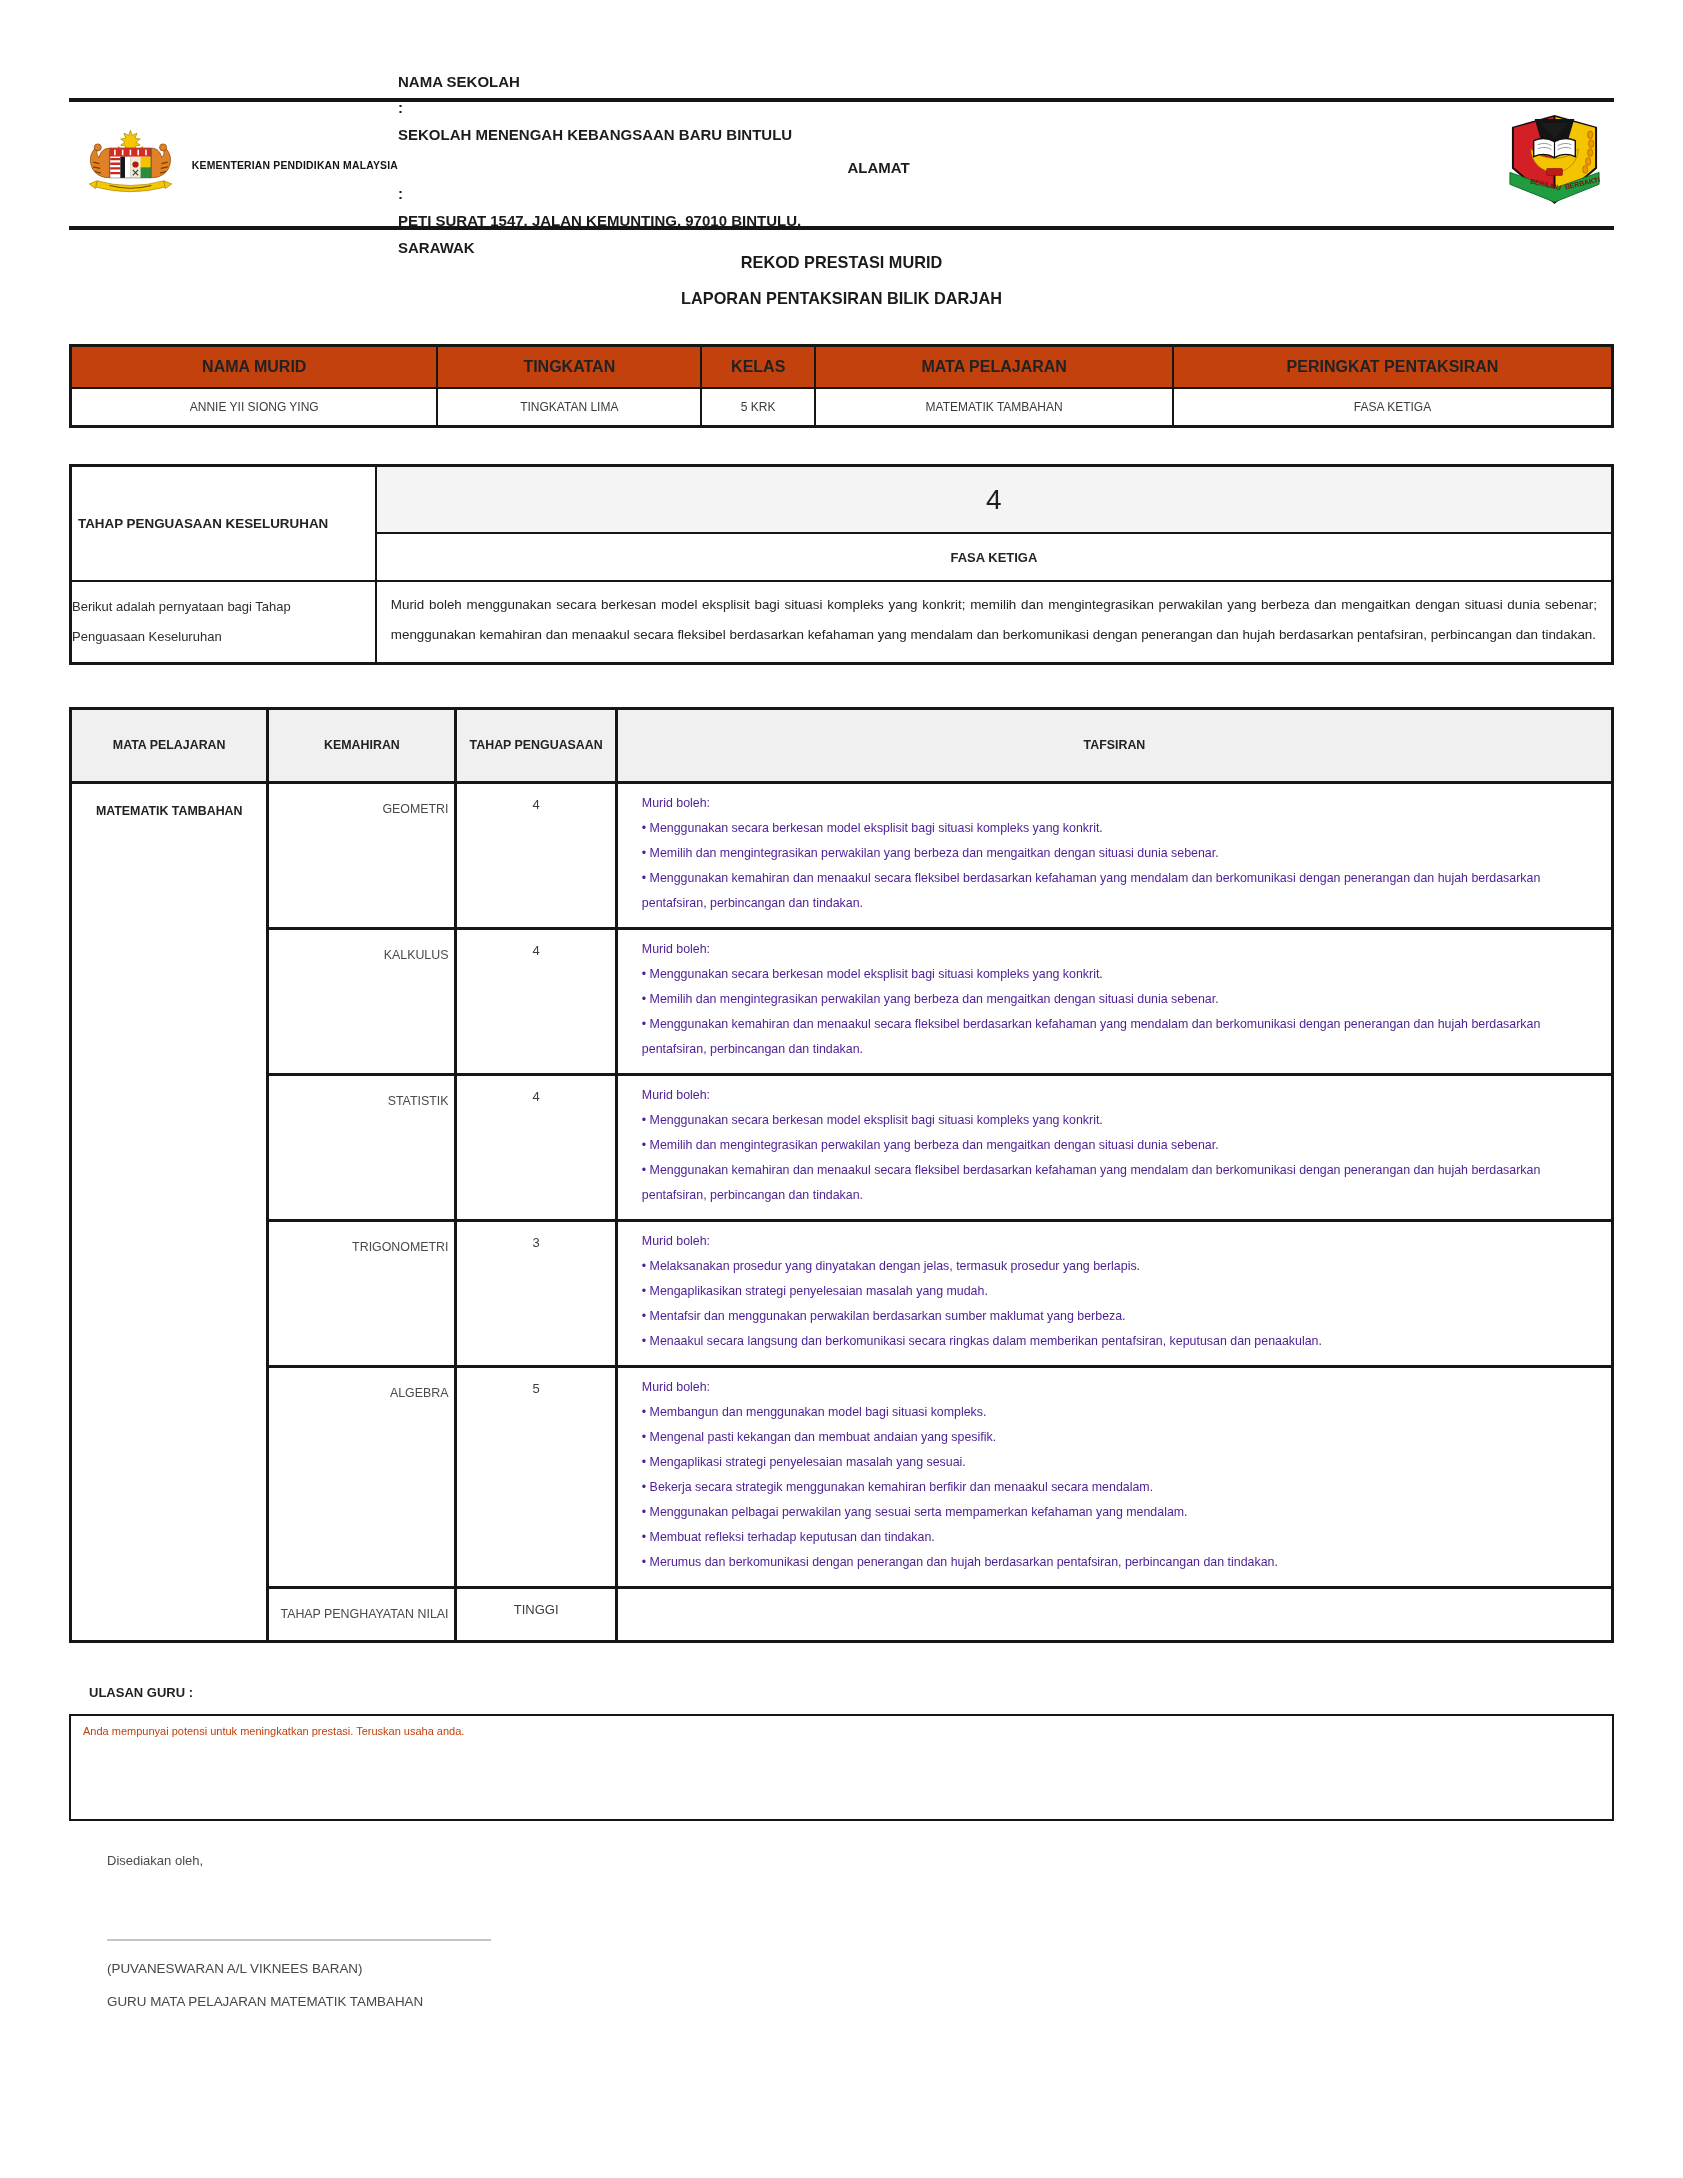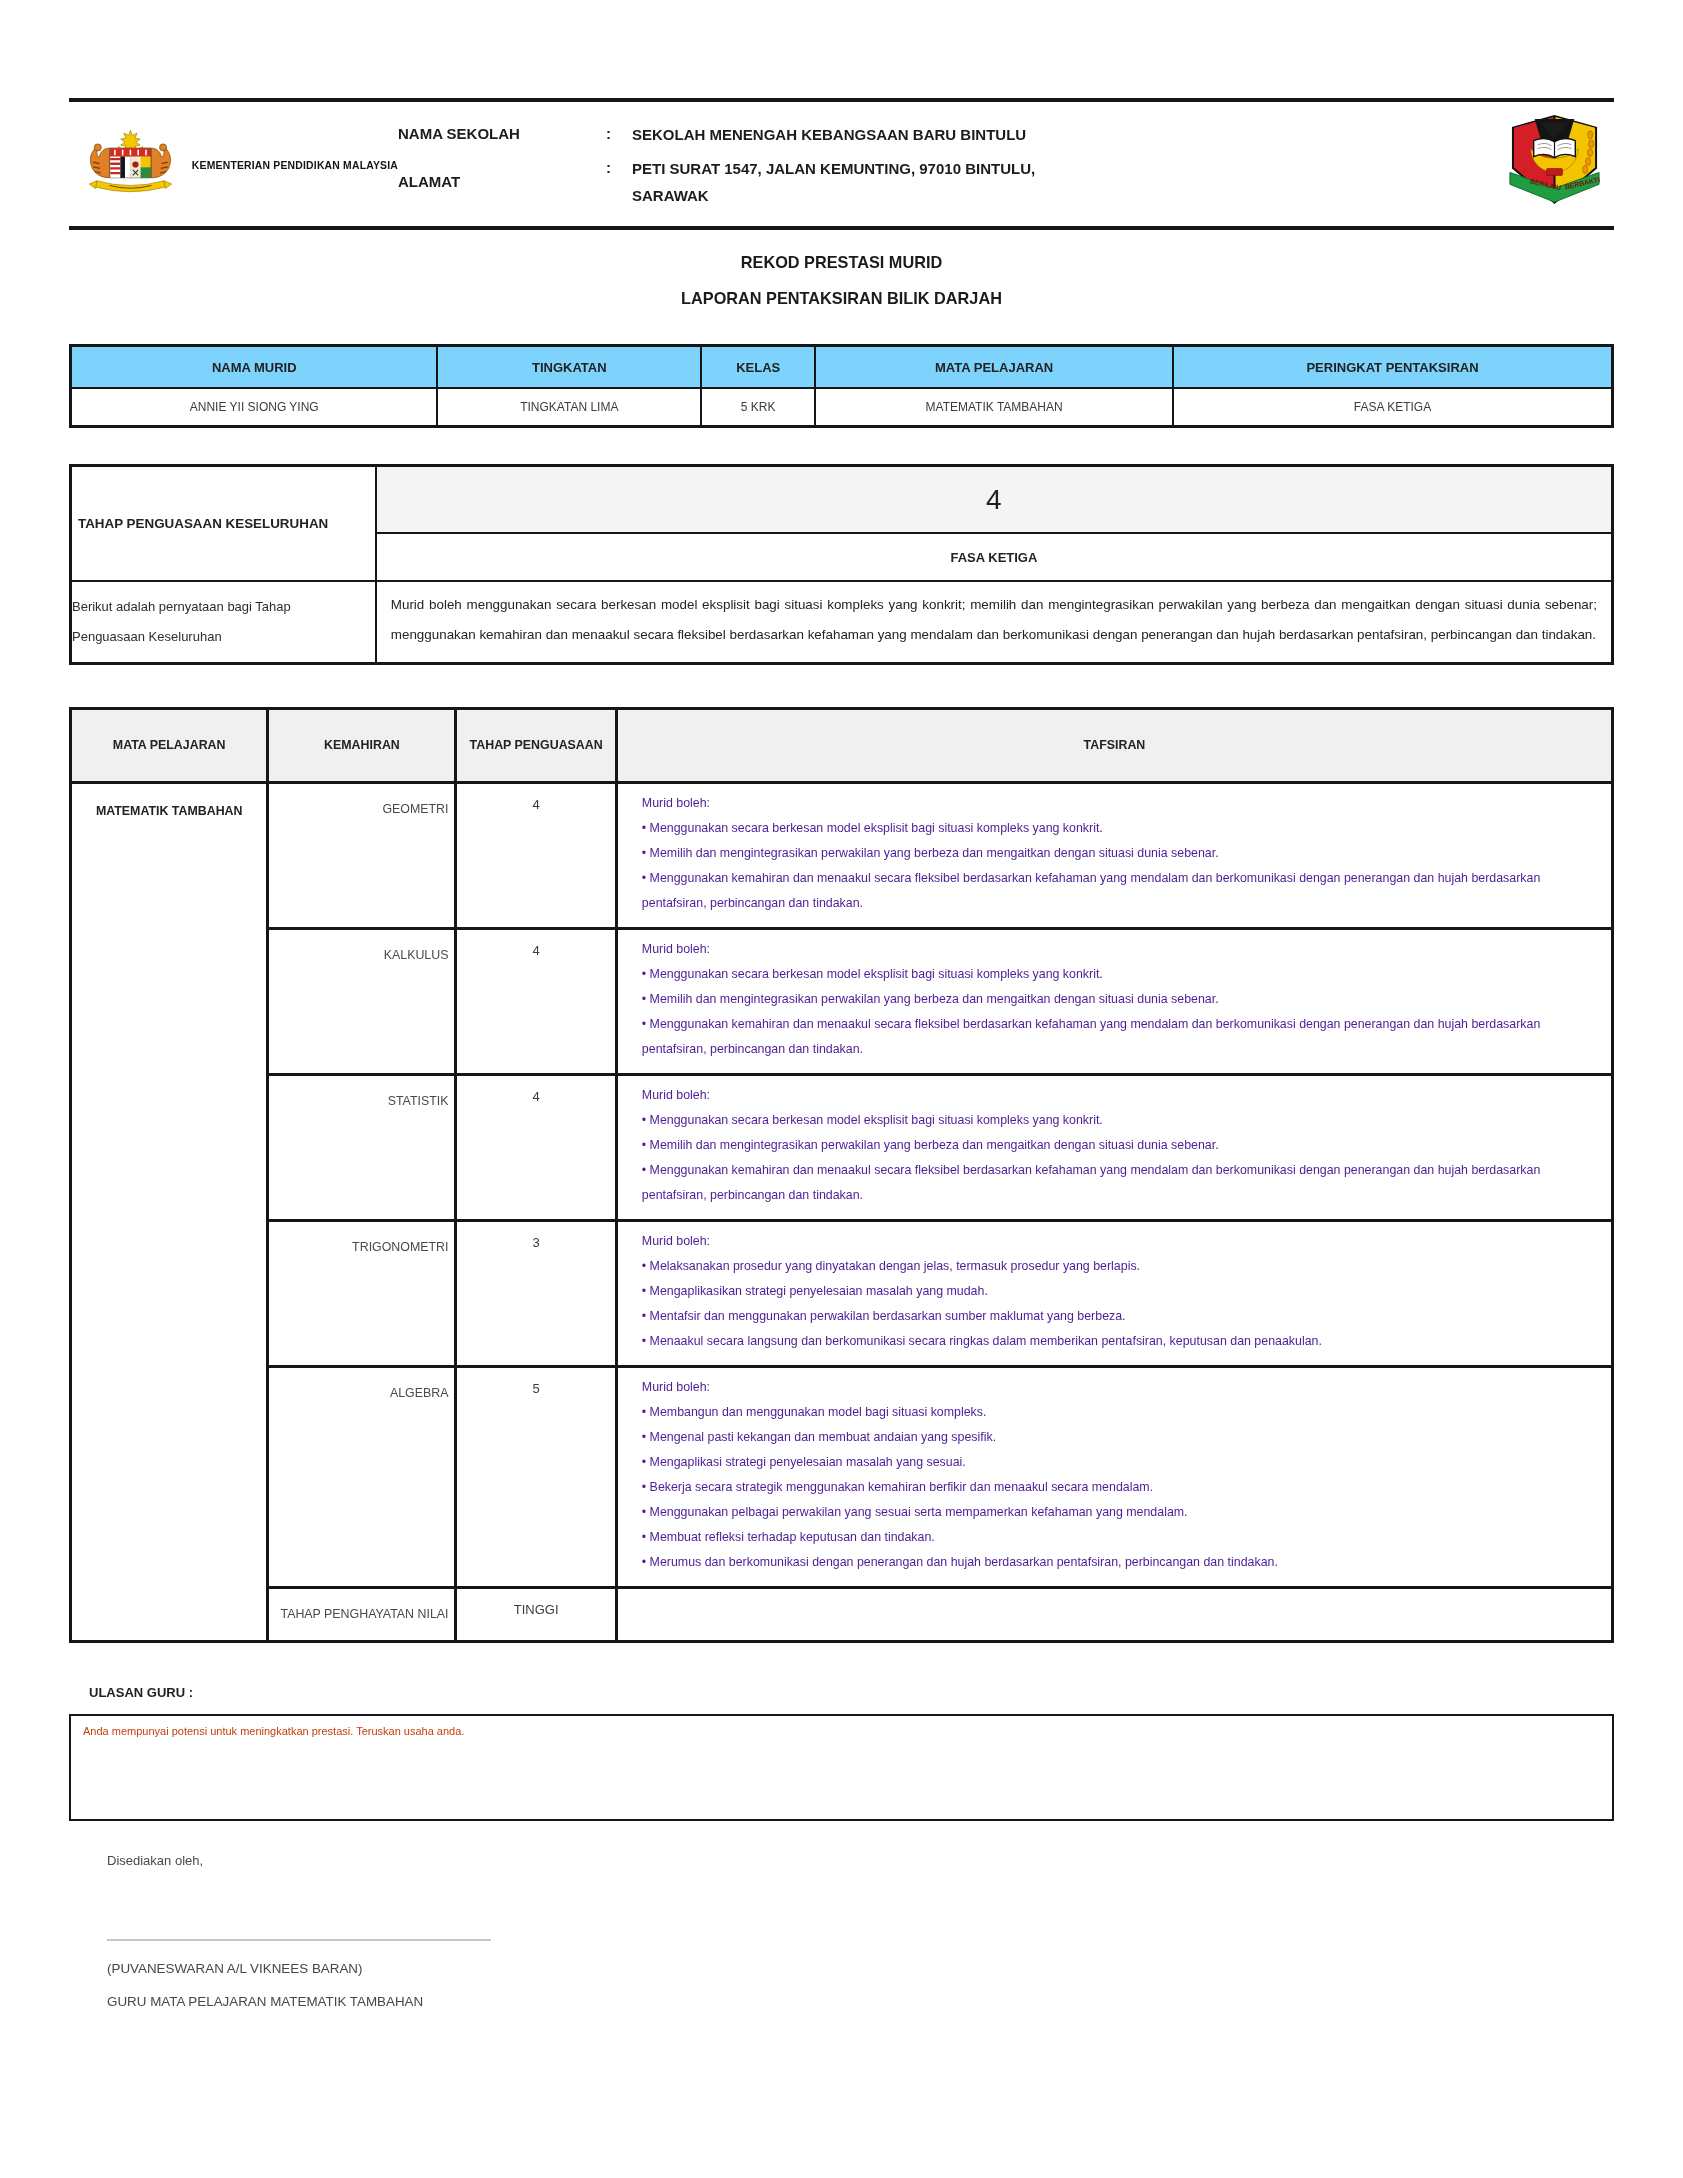--- a/index.html
+++ b/index.html
@@ -17,36 +17,36 @@
     border-bottom:4px solid #161616;
     display:flex; align-items:center;
     height:124px;
   }
   .hleft { width:329px; display:flex; align-items:center; justify-content:center; }
   .ministry-caption {
     font-weight:bold; font-size:10.4px; letter-spacing:0.2px;
     color:#141414; margin-top:2px; white-space:nowrap;
   }
   .hinfo { flex:1; font-weight:bold; font-size:15px; color:#1c1c1c; padding-top:2px; }
-  .hrow { display:flex; align-items:flex-start; margin:7px 0; }
+  .hrow { display:flex; align-items:flex-start; margin:7px 0;flex-direction:column; }
   .hrow .hlabel { width:208px; line-height:26px; }
   .hrow.center-label .hlabel { align-self:center; }
   .hcolon { width:26px; line-height:26px; }
   .hvalue { line-height:27px; }
   .hvalue.address { max-width:470px; }
   .badge-wrap { margin-left:auto; margin-right:10px; display:flex; align-items:center; }
 
   
   .title-block { text-align:center; margin-top:14px; font-weight:bold; font-size:16.3px; color:#1b1b1b; line-height:36px; }
 
   
   table { border-collapse:collapse; width:100%; }
   .student-table { margin-top:28px; border:3px solid #161616; }
   .student-table th, .student-table td { border:2px solid #161616; text-align:center; }
-  .student-table th { background:#7dd3fc; height:38px; font-size:13px; font-weight:bold; color:#222; }
+  .student-table th { background:#c2410c; height:38px; font-size:16px; font-weight:bold; color:#222; }
   .student-table td { height:34px; font-size:12px; color:#3c3c3c; font-weight:normal; }
 
   
   .overall-table { margin-top:36px; border:3px solid #161616; }
   .overall-table td { border:2px solid #161616; }
   .ov-label { width:19.8%; font-weight:bold; font-size:13.4px; color:#232323; padding:10px 4px 10px 6px; line-height:27px; vertical-align:middle; }
   .ov-level { background:#f4f4f5; text-align:center; font-size:28px; height:63px; color:#1f1f1f; vertical-align:middle; }
   .ov-phase { text-align:center; font-weight:bold; font-size:13px; height:44px; color:#242424; vertical-align:middle; }
   .ov-stmt-label { font-size:13px; line-height:30px; padding:10px 8px 10px 0; vertical-align:top; color:#2d2d2d; font-weight:normal; }
   .ov-stmt { font-size:13.4px; line-height:30px; text-align:justify; padding:8px 14px 12px 14px; vertical-align:top; color:#242424; }

